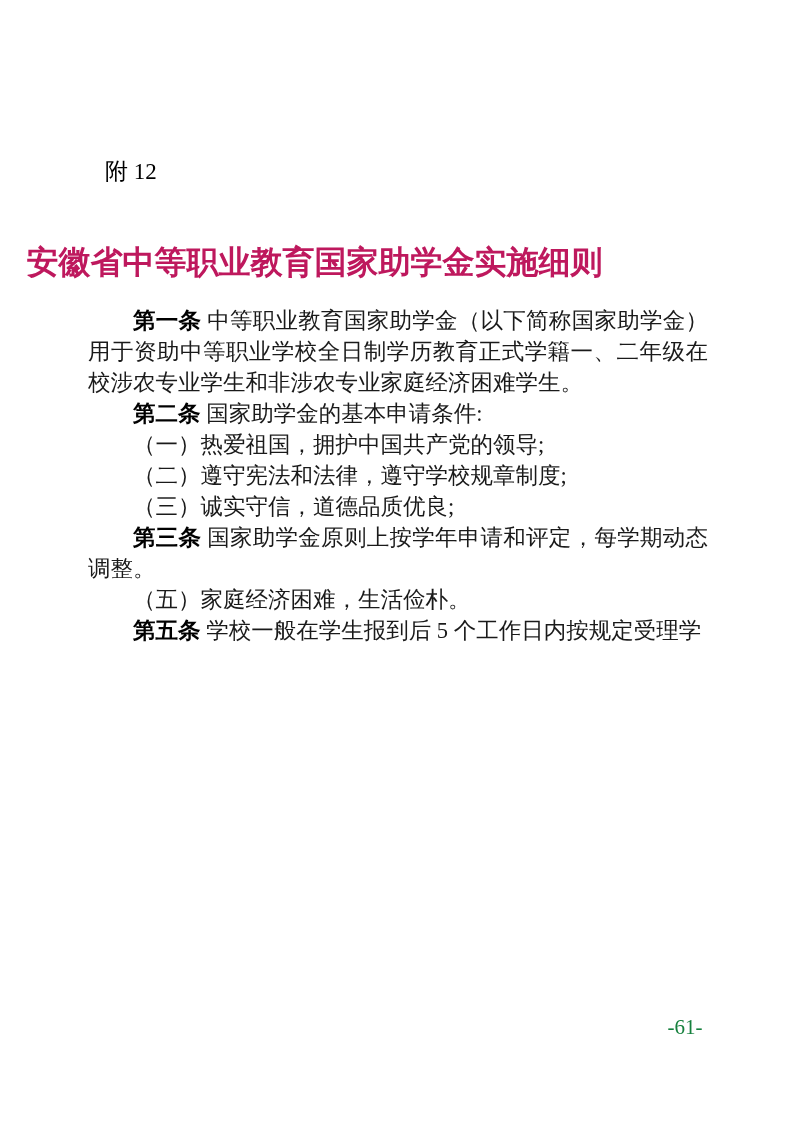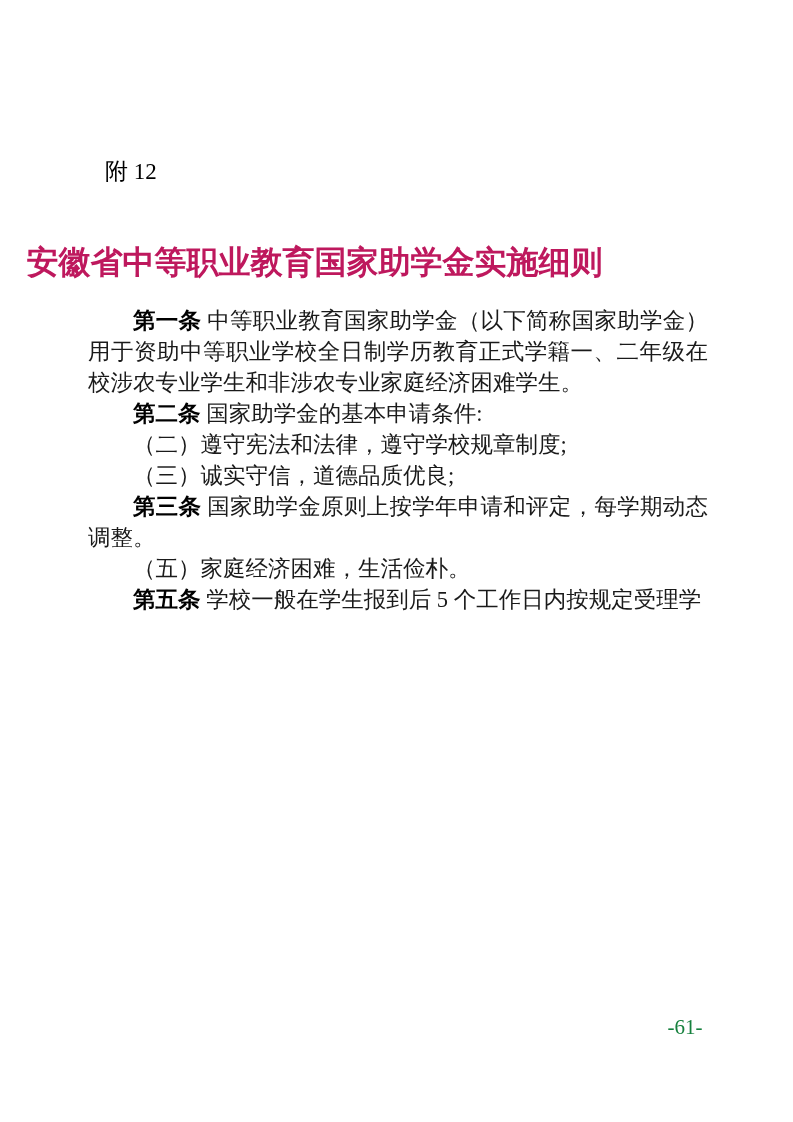--- a/index.html
+++ b/index.html
@@ -71,20 +71,21 @@
 
 <div class="page">
 
   <div class="attachment-label">附 12</div>
 
   <h1 class="doc-title">安徽省中等职业教育国家助学金实施细则</h1>
 
   <div class="doc-body">
     <p><span class="term">第一条</span><span> 中等职业教育国家助学金（以下简称国家助学金）用于资助中等职业学校全日制学历教育正式学籍一、二年级在校涉农专业学生和非涉农专业家庭经济困难学生。</span></p>
     <p><span class="term">第二条</span><span> 国家助学金的基本申请条件:</span></p>
+    <p><span class="term"></span><span>（一）热爱祖国，拥护中国共产党的领导;</span></p>
     <p><span class="term"></span><span>（二）遵守宪法和法律，遵守学校规章制度;</span></p>
     <p><span class="term"></span><span>（三）诚实守信，道德品质优良;</span></p>
     <p><span class="term">第三条</span><span> 国家助学金原则上按学年申请和评定，每学期动态调整。</span></p>
     <p><span class="term"></span><span>（五）家庭经济困难，生活俭朴。</span></p>
     <p><span class="term">第五条</span><span> 学校一般在学生报到后 5 个工作日内按规定受理学</span></p>
   </div>
 
   <div class="page-number">-61-</div>
 
 </div>

